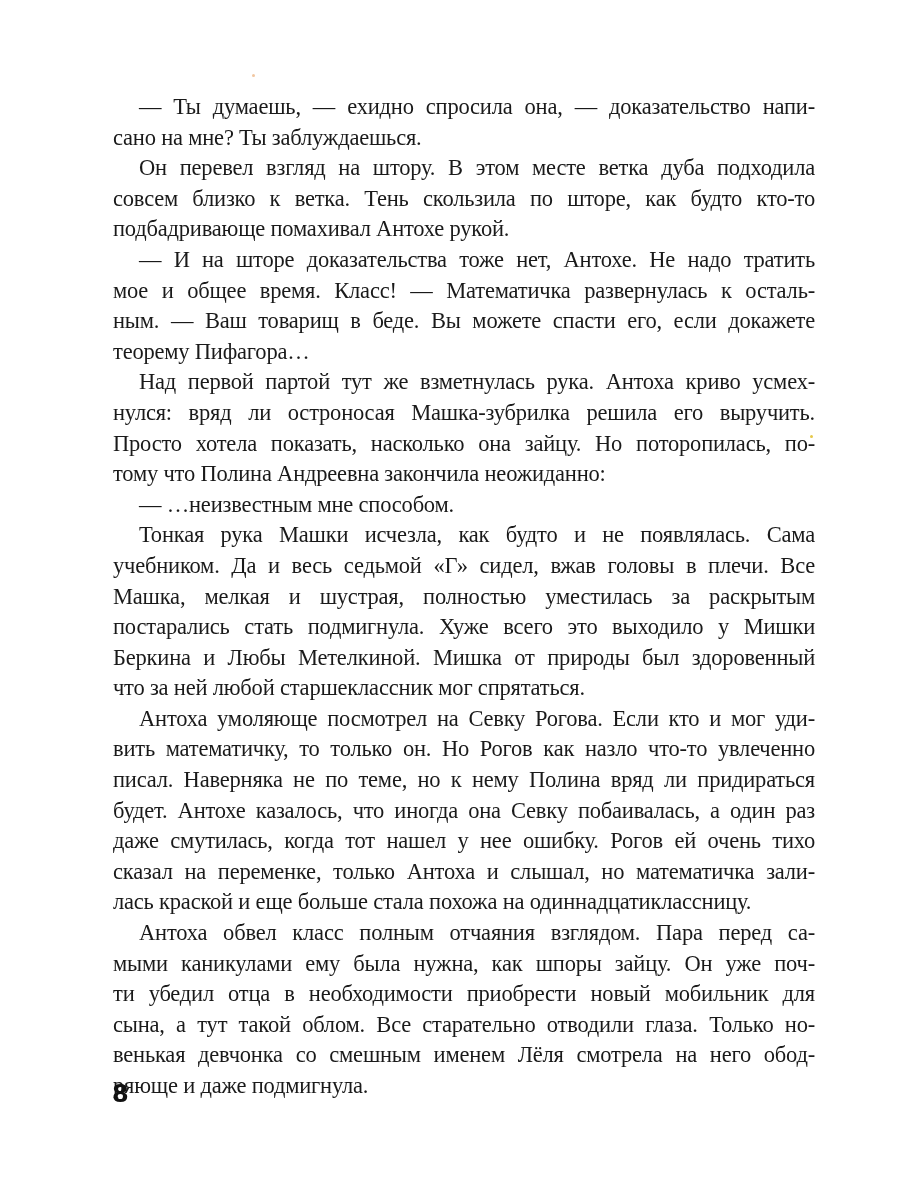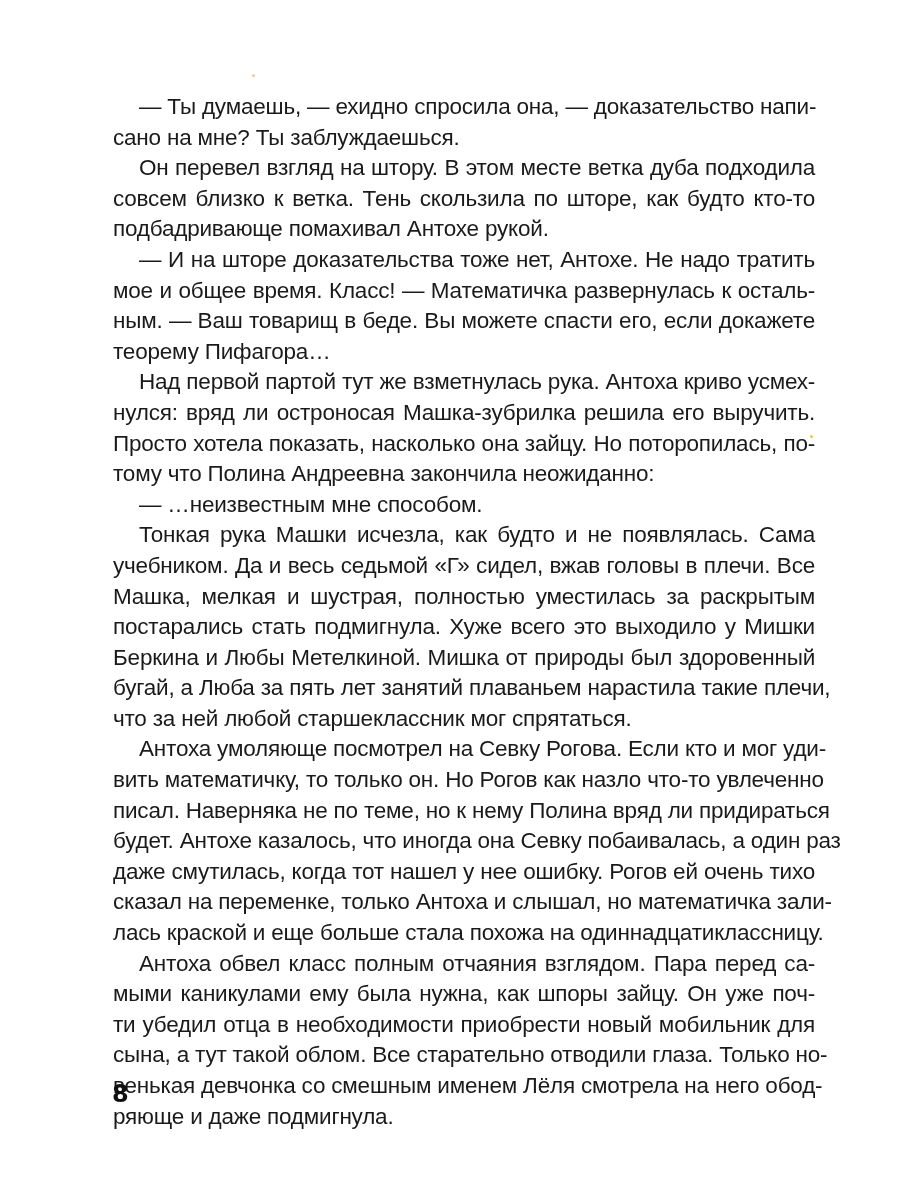--- a/index.html
+++ b/index.html
@@ -1,19 +1,19 @@
 <!DOCTYPE html>
 <html><head>
 <meta charset="utf-8">
 <style>
   html, body { margin: 0; padding: 0; background: #ffffff; }
   body { width: 900px; height: 1200px; position: relative; overflow: hidden; }
   .page {
     position: absolute; left: 113px; top: 92px; width: 702px;
-    font-family: Liberation Sans, sans-serif;
+    font-family: Liberation Serif, serif;
     font-size: 22.5px; line-height: 30.6px; color: #1a1a1a;
     text-align: justify; letter-spacing: -0.2px;
   }
   .line { display: block; white-space: nowrap; text-align: justify; text-align-last: justify; height: 30.6px; }
   .line.last { text-align-last: left; }
   .line.indent { padding-left: 26px; }
   .page-number {
     position: absolute; left: 112px; top: 1080px;
     font-family: "DejaVu Sans", sans-serif; font-weight: bold; font-size: 24px; color: #111;
   }
@@ -35,21 +35,20 @@
     <span class="line indent">Над первой партой тут же взметнулась рука. Антоха криво усмех-</span>
     <span class="line">нулся: вряд ли остроносая Машка-зубрилка решила его выручить.</span>
     <span class="line">Просто хотела показать, насколько она зайцу. Но поторопилась, по-</span>
     <span class="line last">тому что Полина Андреевна закончила неожиданно:</span>
     <span class="line indent last">— …неизвестным мне способом.</span>
     <span class="line indent">Тонкая рука Машки исчезла, как будто и не появлялась. Сама</span>
     <span class="line">учебником. Да и весь седьмой «Г» сидел, вжав головы в плечи. Все</span>
     <span class="line">Машка, мелкая и шустрая, полностью уместилась за раскрытым</span>
     <span class="line">постарались стать подмигнула. Хуже всего это выходило у Мишки</span>
     <span class="line">Беркина и Любы Метелкиной. Мишка от природы был здоровенный</span>
-    <span class="line">бугай, а Люба за пять лет занятий плаваньем нарастила такие плечи,</span>
     <span class="line last">что за ней любой старшеклассник мог спрятаться.</span>
     <span class="line indent">Антоха умоляюще посмотрел на Севку Рогова. Если кто и мог уди-</span>
     <span class="line">вить математичку, то только он. Но Рогов как назло что-то увлеченно</span>
     <span class="line">писал. Наверняка не по теме, но к нему Полина вряд ли придираться</span>
     <span class="line">будет. Антохе казалось, что иногда она Севку побаивалась, а один раз</span>
     <span class="line">даже смутилась, когда тот нашел у нее ошибку. Рогов ей очень тихо</span>
     <span class="line">сказал на переменке, только Антоха и слышал, но математичка зали-</span>
     <span class="line last">лась краской и еще больше стала похожа на одиннадцатиклассницу.</span>
     <span class="line indent">Антоха обвел класс полным отчаяния взглядом. Пара перед са-</span>
     <span class="line">мыми каникулами ему была нужна, как шпоры зайцу. Он уже поч-</span>

